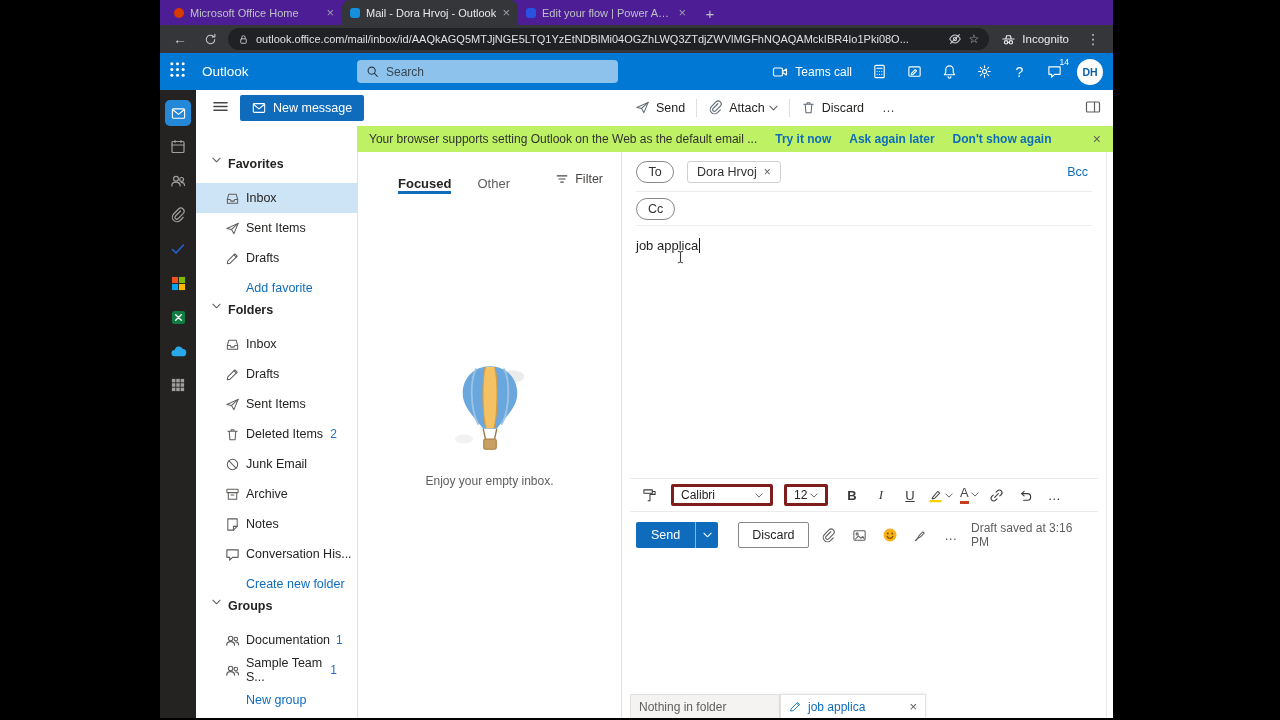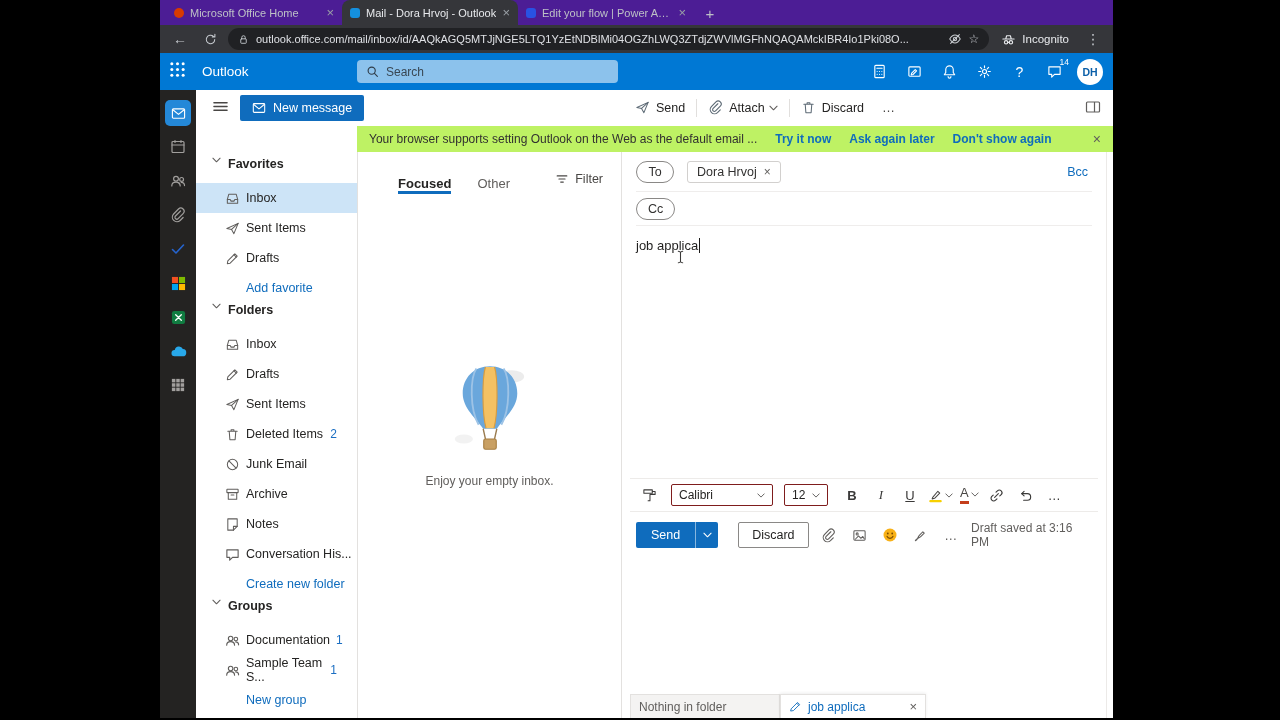--- a/index.html
+++ b/index.html
@@ -92,21 +92,21 @@
   .row-to{height:40px}.row-cc{height:34px}
   .pill{height:22px;min-width:38px;padding:0 11px;border:1px solid #8a8886;border-radius:12px;display:flex;align-items:center;justify-content:center;font-size:12.5px;color:#323130;background:#fff}
   .chip{margin-left:13px;height:22px;padding:0 9px;border:1px solid #d2d0ce;border-radius:3px;display:flex;align-items:center;gap:7px;font-size:12.5px;color:#323130;background:#fff}
   .chip-x{color:#605e5c;font-size:12px}
   .bcc{position:absolute;right:4px;color:#0f6cbd;font-size:12.5px}
   .row-subj{height:38px;display:flex;align-items:center;margin:0 14px;font-size:13px;color:#201f1e}
   .caret{width:1px;height:15px;background:#1b1a19;margin-left:1px}
   .ibeam{position:absolute;left:54px;top:98px;color:#3b3a39}
 
   .fmtbar{position:absolute;left:8px;right:8px;top:326px;height:34px;border-top:1px solid #edebe9;border-bottom:1px solid #edebe9;display:flex;align-items:center;gap:3px;padding:0 6px;color:#484644}
-  .combo{height:22px;border:1px solid #7f1d1d;border-radius:2px;display:flex;align-items:center;justify-content:space-between;font-size:12px;color:#252423;padding:0 7px;background:#fff}
+  .combo{height:22px;border:3px solid #7f1d1d;border-radius:2px;display:flex;align-items:center;justify-content:space-between;font-size:12px;color:#252423;padding:0 7px;background:#fff}
   .combo.font{width:102px;margin-left:6px}
   .combo.size{width:44px;margin-left:8px}
   .fbtn{width:26px;height:26px;display:flex;align-items:center;justify-content:center;font-size:13px;color:#3b3a39}
   .fbtn.b{font-weight:bold}
   .fbtn.i{font-style:italic;font-family:"Liberation Serif",serif}
   .fbtn.u{text-decoration:underline}
   .fc-a{border-bottom:3px solid #c43e1c;line-height:1.1;font-size:13px}
   .hl-wrap{display:flex;align-items:center;gap:2px;margin:0 2px}
   .chev-xs{color:#605e5c;display:flex}
 
@@ -383,20 +383,28 @@
       <span class="ol-brand">Outlook</span>
       <div class="ol-search">
         <span style="display:flex">
             <svg width="13" height="13">
               <use href="#sy-search"></use>
             </svg>
           </span>
         <span class="ph">Search</span>
       </div>
       <div class="ol-right">
+        <div class="teams">
+          <span style="display:flex">
+              <svg width="16" height="16">
+                <use href="#sy-camera"></use>
+              </svg>
+            </span>
+          <span>Teams call</span>
+        </div>
         <span class="hicon">
             <svg width="15" height="15">
               <use href="#sy-calc"></use>
             </svg>
           </span>
         <span class="hicon">
             <svg width="15" height="15">
               <use href="#sy-feedback"></use>
             </svg>
           </span>

